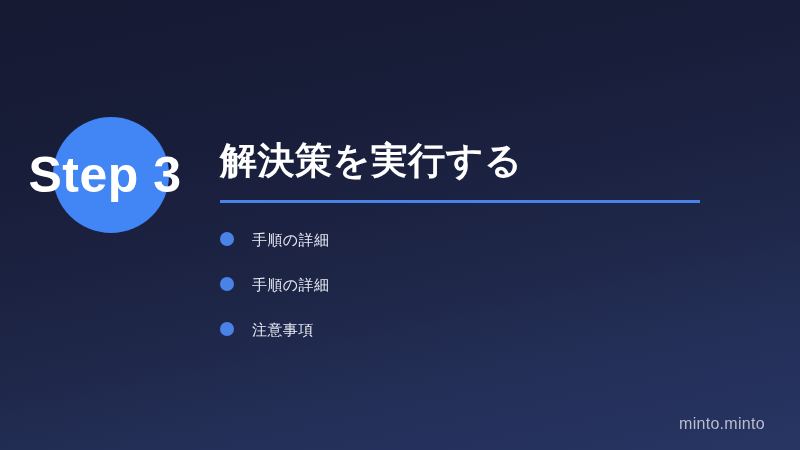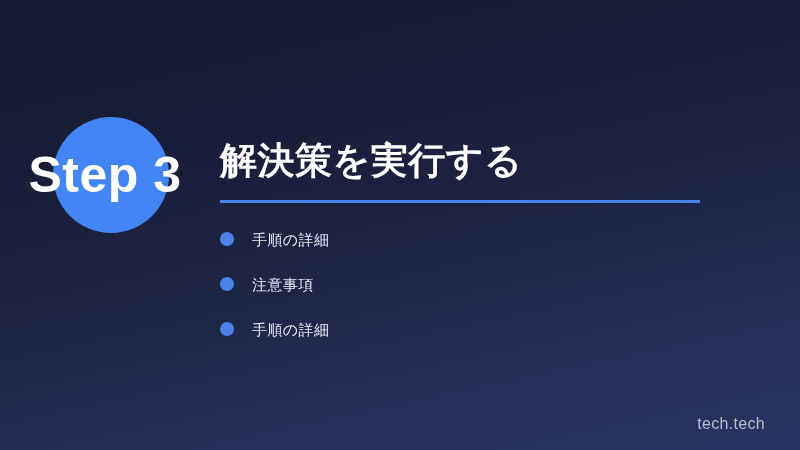--- a/index.html
+++ b/index.html
@@ -125,24 +125,24 @@
     <div id="slide-title">解決策を実行する</div>
     <div id="title-divider"></div>
 
     <ul id="bullet-list">
       <li class="bullet-item">
         <span class="bullet-dot"></span>
         <span class="bullet-text">手順の詳細</span>
       </li>
       <li class="bullet-item">
         <span class="bullet-dot"></span>
-        <span class="bullet-text">注意事項</span>
+        <span class="bullet-text">手順の詳細</span>
       </li>
       <li class="bullet-item">
         <span class="bullet-dot"></span>
-        <span class="bullet-text">手順の詳細</span>
+        <span class="bullet-text">注意事項</span>
       </li>
     </ul>
   </div>
 
-  <div id="watermark">tech.tech</div>
+  <div id="watermark">minto.minto</div>
 
 </div>
 
 </body></html>

